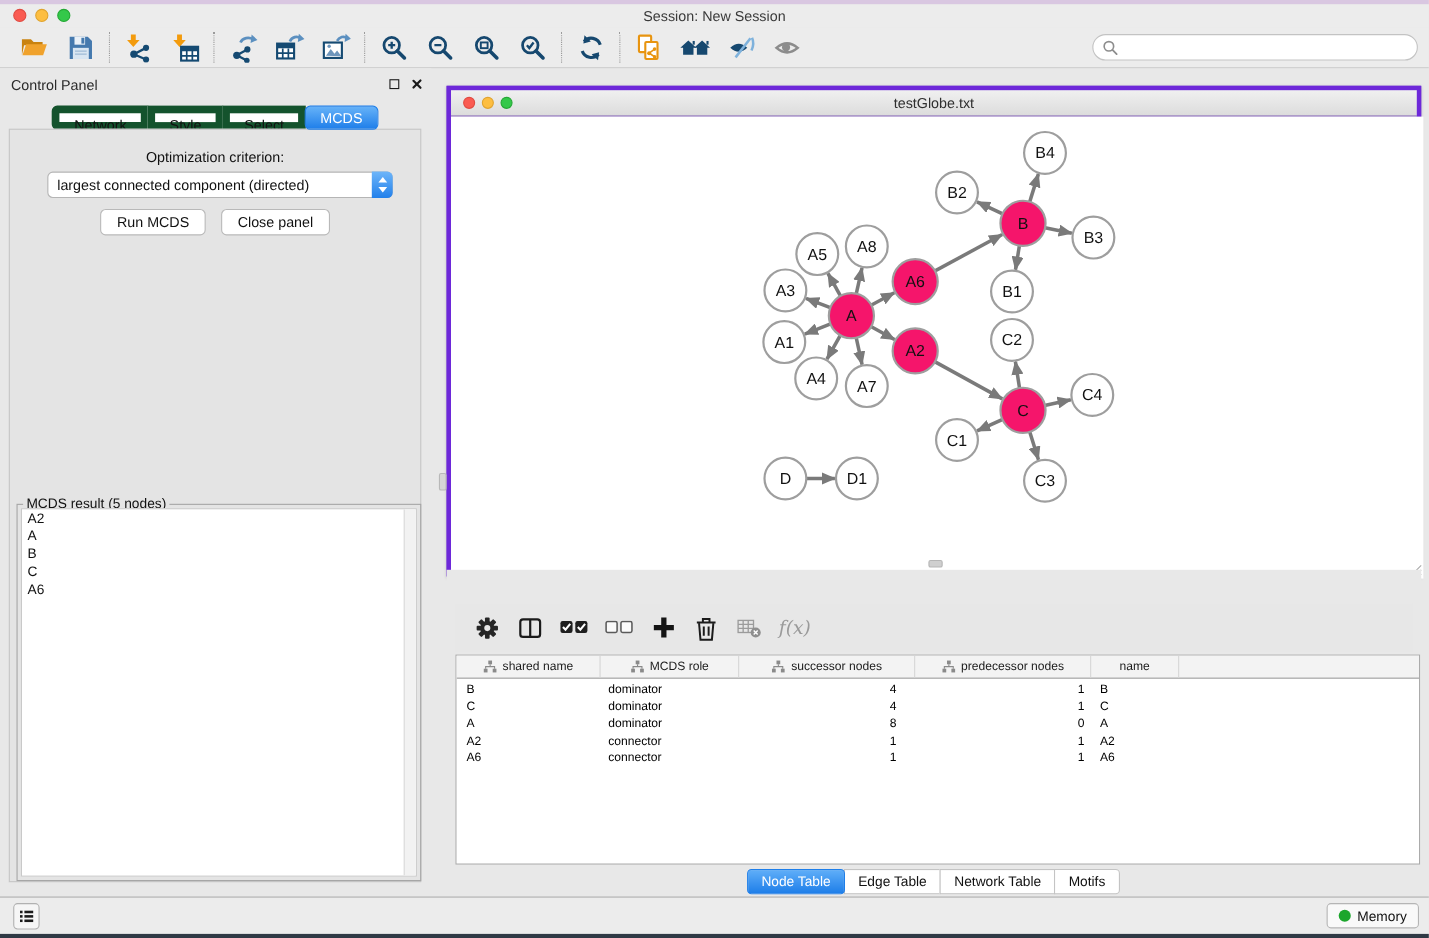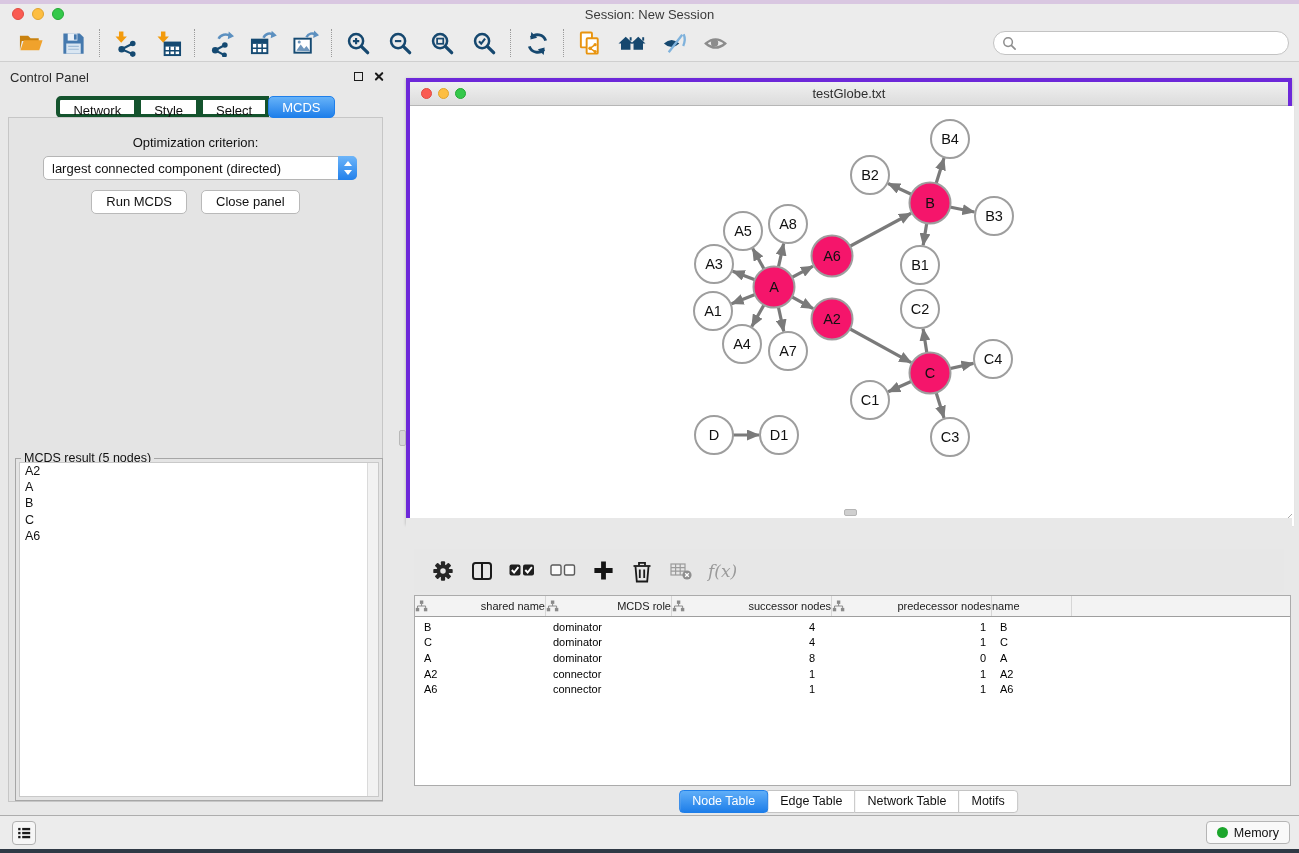--- a/index.html
+++ b/index.html
@@ -28,21 +28,21 @@
   .panel-head { position:relative; height:30px; }
   .panel-title { position:absolute; left:10px; top:8px; font-size:13px; color:#2B2B2B; }
   .panel-icons { position:absolute; right:8px; top:9px; display:flex; gap:10px; align-items:center; }
   .float-box { width:9px; height:9px; border:1.6px solid #1B1B1B; display:inline-block; }
   .close-x { width:11px; height:11px; display:inline-block; position:relative; }
   .close-x:before,.close-x:after { content:""; position:absolute; left:5px; top:0; width:2.4px; height:11px; background:#1B1B1B; border-radius:1px; }
   .close-x:before { transform:rotate(45deg); }
   .close-x:after { transform:rotate(-45deg); }
 
   .cp-tabs { position:absolute; left:0; right:0; top:34px; display:flex; justify-content:center; }
-  .cp-tab { background:#FFFFFF; border:4px solid #14532d; margin-left:-1px; padding:3px 13px 4px; font-size:13px; color:#111; height:22px; }
+  .cp-tab { background:#FFFFFF; border:7px solid #14532d; margin-left:-1px; padding:3px 13px 4px; font-size:13px; color:#111; height:22px; }
   .cp-tab:first-child { border-radius:5px 0 0 5px; }
   .cp-tab.active { background:linear-gradient(#66B2F8,#1F7FEA); color:#fff; border:1px solid #1F7FEA; border-radius:5px; position:relative; z-index:2; }
   .cp-body { position:absolute; left:8px; top:55px; width:375px; height:685px; background:#E4E4E4; border:1px solid #C6C6C6; }
   .opt-label { position:absolute; left:0; right:0; top:17px; text-align:center; font-size:13px; color:#111; }
   .criterion { position:absolute; left:34px; top:38px; width:314px; height:24px; background:#fff; border:1px solid #B5B5B5; border-radius:5px; display:flex; align-items:center; }
   .criterion .val { flex:1; font-size:13px; color:#111; padding-left:8px; white-space:nowrap; overflow:hidden; }
   .stepper { width:19px; height:24px; margin-right:-1px; border-radius:0 5px 5px 0; background:linear-gradient(#6DB5F9,#2280EB); position:relative; }
   .stepper:before { content:""; position:absolute; left:5.5px; top:5px; border-left:4px solid transparent; border-right:4px solid transparent; border-bottom:5px solid #fff; }
   .stepper:after { content:""; position:absolute; left:5.5px; bottom:5px; border-left:4px solid transparent; border-right:4px solid transparent; border-top:5px solid #fff; }
   .cp-buttons { position:absolute; left:0; right:0; top:72px; display:flex; justify-content:center; gap:14px; }
@@ -64,21 +64,21 @@
   .split-handle-v { position:absolute; left:399px; top:430px; width:7px; height:16px; background:#D6D6D6; border:1px solid #B8B8B8; border-radius:2px; }
   .split-handle-h { position:absolute; left:844px; top:509px; width:13px; height:7px; background:#CFCFCF; border:1px solid #B5B5B5; border-radius:2px; }
 
   
   .table-panel { position:absolute; left:406px; top:518px; width:886px; height:297px; background:#E8E8E8; }
   .tp-toolbar { position:absolute; left:8px; right:8px; top:31px; height:43px; background:#E7E7E7; display:flex; align-items:center; gap:15px; padding-left:17px; }
   .tp-icon { display:flex; align-items:center; justify-content:center; min-width:24px; height:26px; }
   .fx { font-family:"DejaVu Serif", serif; font-style:italic; font-size:17px; color:#9A9A9A; }
   .data-table { position:absolute; left:8px; top:77px; width:877px; height:191px; background:#fff; border:1px solid #ABABAB; overflow:hidden; }
   .thead { display:flex; height:21px; background:#F3F3F3; border-bottom:1px solid #9E9E9E; }
-  .th { display:flex; align-items:center; justify-content:space-between; gap:5px; font-size:11px; color:#1B1B1B; border-right:1px solid #D6D6D6; height:100%; }
+  .th { display:flex; align-items:center; justify-content:center; gap:5px; font-size:11px; color:#1B1B1B; border-right:1px solid #D6D6D6; height:100%; }
   .tr { display:flex; height:15.6px; align-items:center; }
   .tr:first-child { margin-top:2px; }
   .td { font-size:11px; color:#000; white-space:nowrap; overflow:hidden; }
   .col0 { width:131px; } .col1 { width:126px; } .col2 { width:160px; } .col3 { width:160px; } .col4 { width:80px; }
   .td.col0 { padding-left:9px; } .td.col1 { padding-left:7px; }
   .td.col2 { text-align:right; padding-right:17px; } .td.col3 { text-align:right; padding-right:6px; }
   .td.col4 { padding-left:8px; }
   .tp-tabs { position:absolute; left:50%; transform:translateX(-50%); top:272px; display:flex; }
   .tp-tab { background:#fff; border:1px solid #C4C4C4; margin-left:-1px; padding:3px 12px 4px; font-size:12.5px; color:#111; white-space:nowrap; }
   .tp-tab:first-child { border-radius:4px 0 0 4px; }

